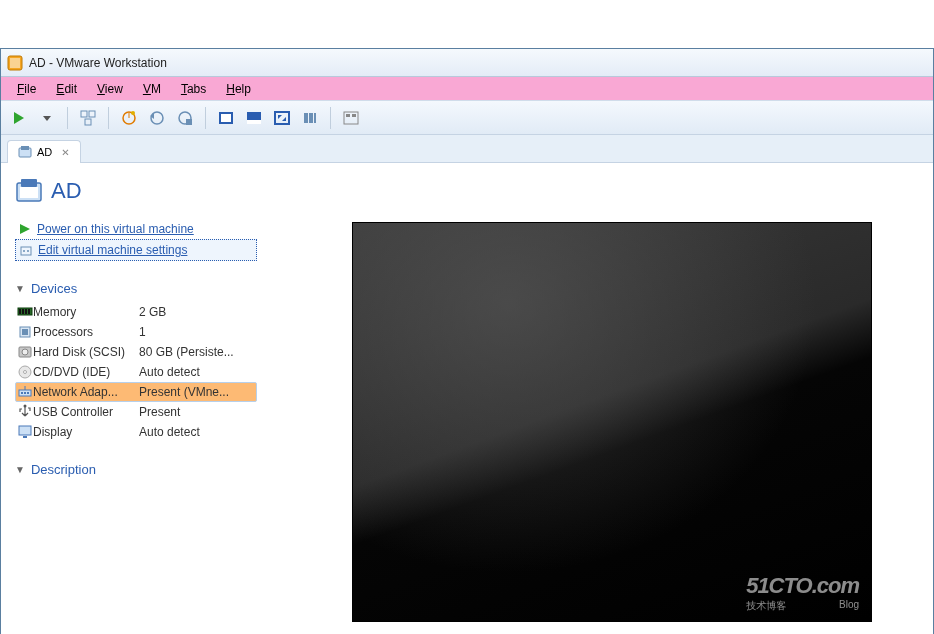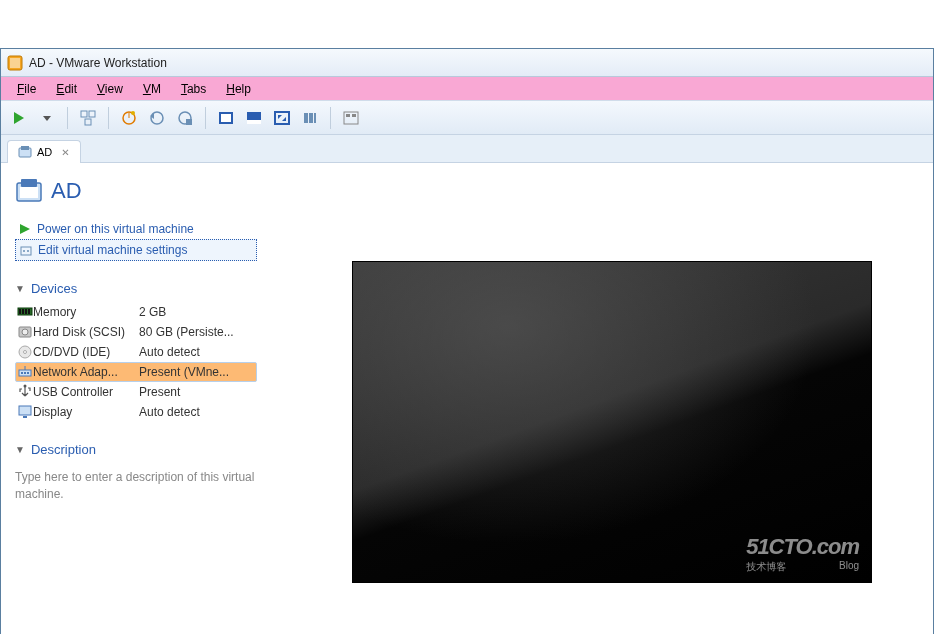--- a/index.html
+++ b/index.html
@@ -13,32 +13,32 @@
 .toolbar { height: 34px; background: linear-gradient(#f4f8fd, #e1ebf6); border-bottom: 1px solid #c5d3e3; display: flex; align-items: center; padding: 0 6px; gap: 4px; }
 .tbtn { width: 24px; height: 24px; display: flex; align-items: center; justify-content: center; border-radius: 2px; }
 .tsep { width: 1px; height: 22px; background: #c0cedd; margin: 0 4px; }
 .tabstrip { height: 28px; background: #e6eff8; display: flex; align-items: flex-end; padding: 0 6px; border-bottom: 1px solid #c5d3e3; }
 .tab { background: #fff; border: 1px solid #c5d3e3; border-bottom: none; border-radius: 4px 4px 0 0; padding: 4px 10px; font-size: 11px; display: flex; align-items: center; gap: 5px; position: relative; top: 1px; }
 .tab .close { font-size: 10px; color: #888; margin-left: 4px; cursor: pointer; }
 .content { flex: 1; display: flex; background: #fff; overflow: hidden; }
 .sidebar { width: 270px; padding: 10px 14px; display: flex; flex-direction: column; font-size: 12px; color: #333; }
 .vmtitle { display: flex; align-items: center; gap: 8px; font-size: 22px; color: #2a5db0; margin: 4px 0 14px 0; font-weight: 400; }
 .vmtitle .bigicon { width: 28px; height: 28px; }
-.action { color: #2a5db0; display: flex; align-items: center; gap: 6px; padding: 3px 4px; cursor: pointer; }
+.action { color: #2a5db0; display: flex; align-items: center; gap: 6px; padding: 3px 4px; cursor: pointer; text-decoration: underline; }
 .action.selected { border: 1px dotted #2a5db0; background: #eef5fd; align-items: flex-end; }
 .section-h { color: #2a5db0; font-size: 13px; margin: 20px 0 6px 0; display: flex; align-items: center; gap: 6px; }
 .section-h .chev { font-size: 10px; color: #666; }
 .devrow { display: flex; align-items: center; padding: 2px 2px; cursor: default; }
 .devrow.sel { background: #fdba74; border: 1px solid #b7d0eb; border-radius: 2px; padding: 1px 1px; }
 .devrow .dicon { width: 16px; height: 16px; flex: 0 0 16px; }
 .devrow .dname { flex: 0 0 106px; white-space: nowrap; overflow: hidden; text-overflow: ellipsis; }
 .devrow .dval { flex: 1; color: #333; white-space: nowrap; overflow: hidden; text-overflow: ellipsis; }
 .desc { color: #888; font-size: 12px; margin-top: 6px; line-height: 1.4; }
 .preview { flex: 1; display: flex; align-items: center; justify-content: center; padding: 20px 20px 20px 40px; }
-.screen { width: 520px; height: 322px; border: 1px solid #000; background: linear-gradient(160deg, #3a3a3a 0%, #2a2a2a 45%, #050505 55%, #000 100%); position: relative; overflow: hidden; }
+.screen { width: 520px; height: 400px; border: 1px solid #000; background: linear-gradient(160deg, #3a3a3a 0%, #2a2a2a 45%, #050505 55%, #000 100%); position: relative; overflow: hidden; }
 .screen::before { content:""; position:absolute; inset:0; background: radial-gradient(ellipse at 30% 20%, rgba(90,90,90,0.6), transparent 60%); }
 .watermark { position: absolute; right: 12px; bottom: 8px; color: rgba(255,255,255,0.55); font-family: Arial, sans-serif; text-align: right; }
 .watermark .big { font-size: 22px; font-weight: bold; font-style: italic; letter-spacing: -1px; }
 .watermark .small { font-size: 10px; display:flex; justify-content:space-between; gap:10px;}
 svg { display: block; }
 </style>
 </head>
 <body>
 
 <div class="window">
@@ -198,20 +198,30 @@
                 <rect x="8" y="5" width="2" height="5" fill="#111"></rect>
                 <rect x="11" y="5" width="2" height="5" fill="#111"></rect>
               </svg>
             </span>
             <span class="dname">Memory</span>
             <span class="dval">2 GB</span>
           </div>
           <div class="devrow">
             <span class="dicon">
               <svg width="16" height="16">
+                <rect x="3" y="3" width="10" height="10" fill="#d9e6f3" stroke="#6a8fb5"></rect>
+                <rect x="5" y="5" width="6" height="6" fill="#6a8fb5"></rect>
+              </svg>
+            </span>
+            <span class="dname">Processors</span>
+            <span class="dval">1</span>
+          </div>
+          <div class="devrow">
+            <span class="dicon">
+              <svg width="16" height="16">
                 <rect x="2" y="3" width="12" height="10" rx="1" fill="#c8c8c8" stroke="#888"></rect>
                 <circle cx="8" cy="8" r="3" fill="#eee" stroke="#888"></circle>
               </svg>
             </span>
             <span class="dname">Hard Disk (SCSI)</span>
             <span class="dval">80 GB (Persiste...</span>
           </div>
           <div class="devrow">
             <span class="dicon">
               <svg width="16" height="16">
@@ -254,21 +264,20 @@
             </span>
             <span class="dname">Display</span>
             <span class="dval">Auto detect</span>
           </div>
         </div>
 
       <div class="section-h">
         <span class="chev">▼</span>
         <span>Description</span>
       </div>
-      <div class="desc">Type here to enter a description of this virtual machine.</div>
 
     </div>
 
     <div class="preview">
       <div class="screen">
         <div class="watermark">
           <div class="big">51CTO.com</div>
           <div class="small">
             <span>技术博客</span>
             <span>Blog</span>

